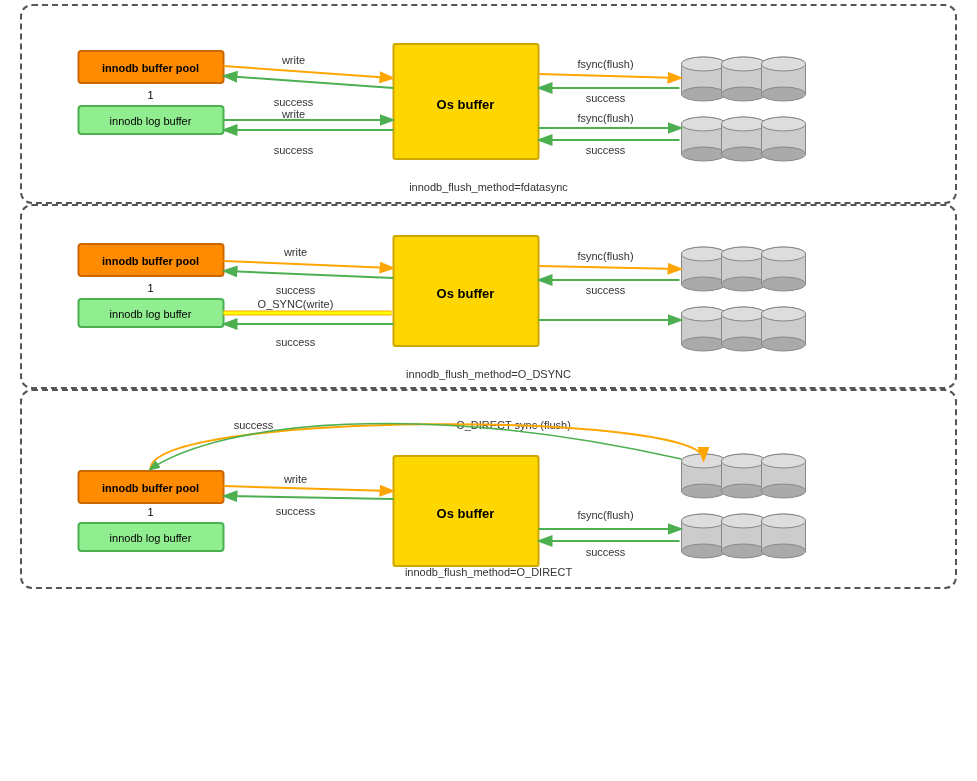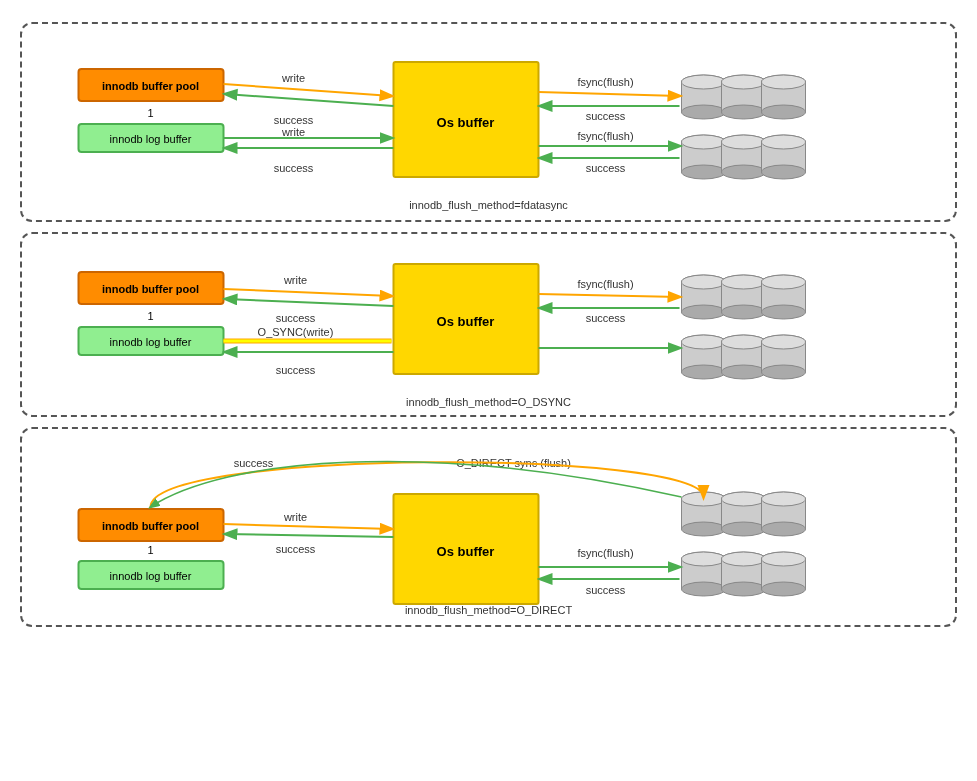--- a/index.html
+++ b/index.html
@@ -7,24 +7,23 @@
       background: #fff;
       font-family: Arial, sans-serif;
       font-size: 12px;
       width: 977px;
       height: 781px;
       overflow: hidden;
       position: relative;
     }
 
     .diagram-container {
-      padding: 22px 20px;
+      padding: 4px 20px;
       display: flex;
       flex-direction: column;
-      gap: 10px;
     }
 
     .diagram-section {
       border: 2px dashed #555;
       border-radius: 12px;
       position: relative;
       background: #fff;
     }
 
     

